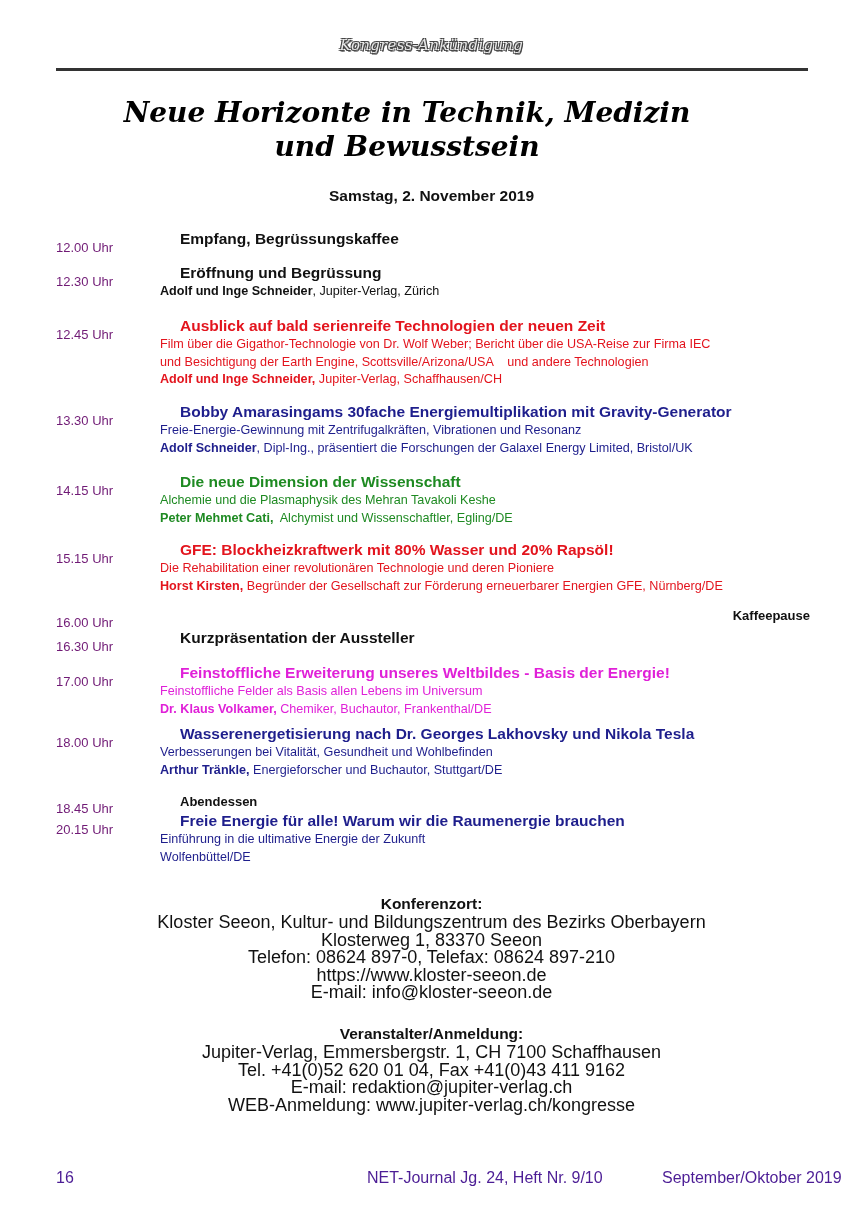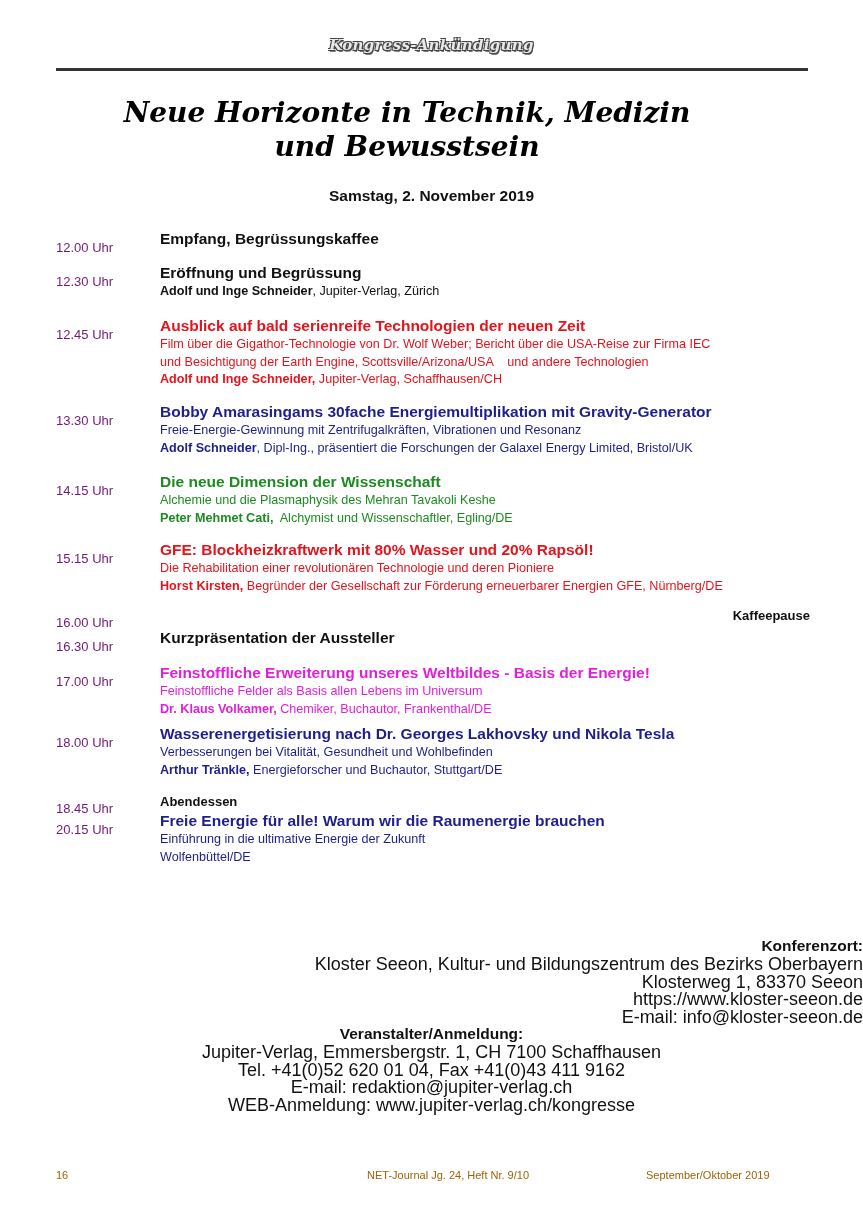--- a/index.html
+++ b/index.html
@@ -1,43 +1,43 @@
 <!DOCTYPE html>
 <html><head>
 <meta charset="utf-8">
 <style>
   html, body { margin: 0; padding: 0; background: #ffffff; }
   body { width: 863px; height: 1220px; position: relative; overflow: hidden;
          font-family: "Liberation Sans", sans-serif; color: #111; }
   .header-label { position: absolute; top: 36px; left: 0; width: 863px; text-align: center;
-         font-family: "DejaVu Serif", serif; font-style: italic; font-weight: bold; font-size: 15px;
+         font-family: "DejaVu Serif", serif; font-style: italic; font-weight: normal; font-size: 15px;
          color: #e8e8e8; letter-spacing: 0.3px;
          text-shadow: -1px -1px 0 #444, 1px -1px 0 #444, -1px 1px 0 #444, 1px 1px 0 #444, 1px 2px 0 #777; }
   .header-rule { position: absolute; top: 68px; left: 56px; width: 752px; height: 3px; background: #333; }
   .title { position: absolute; top: 96px; left: 0; width: 814px; text-align: center;
          font-family: "DejaVu Serif", serif; font-style: italic; font-weight: bold; font-size: 28px;
          line-height: 34px; color: #000; }
   .date { position: absolute; top: 187px; left: 0; width: 863px; text-align: center;
          font-weight: bold; font-size: 15.5px; color: #111; }
   .entry { position: absolute; left: 56px; width: 760px; }
   .time { position: absolute; left: 0; top: 3px; font-size: 13px; color: #701a75; margin-top: 8px; }
   .content { position: absolute; left: 104px; width: 650px; }
-  .etitle { font-weight: bold; font-size: 15.5px; line-height: 20px; white-space: nowrap; }
+  .etitle { font-weight: bold; font-size: 15.5px; line-height: 20px; white-space: nowrap; margin-left: 20px; }
   .etitle.small { font-size: 13px; }
   .line { font-size: 12.6px; line-height: 17.5px; white-space: nowrap; }
   .line b { font-weight: bold; }
   .black { color: #111; }
   .red { color: #e3141d; }
   .blue { color: #1e1e8c; }
   .green { color: #1e8a22; }
   .magenta { color: #e020d8; }
   .center-block { position: absolute; left: 0; width: 863px; text-align: center; color: #111; }
   .center-block .h { font-weight: bold; font-size: 15.5px; line-height: 20px; }
   .center-block .l { font-size: 18px; line-height: 17.5px; }
-  .footer { position: absolute; top: 1169px; font-size: 11px; color: #a16207; }
+  .footer { position: absolute; top: 1169px; font-size: 16px; color: #4c1d95; }
 </style>
 </head>
 <body>
 
 <div class="header-label">Kongress-Ankündigung</div>
 <div class="header-rule"></div>
 
 <div class="title">
   <div>Neue Horizonte in Technik, Medizin</div>
   <div>und Bewusstsein</div>
@@ -129,31 +129,32 @@
     <div class="entry" style="top: 811px;">
       <div class="time">20.15 Uhr</div>
       <div class="content blue">
         <div class="etitle">Freie Energie für alle! Warum wir die Raumenergie brauchen</div>
         <div class="line"><span style="white-space: pre;">Einführung in die ultimative Energie der Zukunft</span></div>
         <div class="line"><span style="white-space: pre;">Wolfenbüttel/DE</span></div>
       </div>
     </div>
   </div>
 
-<div class="center-block" style="top:936px;text-align:right;">
+<div class="center-block" style="top:894px;">
   <div class="h">Konferenzort:</div>
   <div class="l">Kloster Seeon, Kultur- und Bildungszentrum des Bezirks Oberbayern</div>
   <div class="l">Klosterweg 1, 83370 Seeon</div>
+  <div class="l">Telefon: 08624 897-0, Telefax: 08624 897-210</div>
   <div class="l">https://www.kloster-seeon.de</div>
   <div class="l">E-mail: info@kloster-seeon.de</div>
 </div>
 
 <div class="center-block" style="top:1024px;">
   <div class="h">Veranstalter/Anmeldung:</div>
   <div class="l">Jupiter-Verlag, Emmersbergstr.  1, CH 7100 Schaffhausen</div>
   <div class="l">Tel. +41(0)52 620 01 04, Fax +41(0)43 411 9162</div>
   <div class="l">E-mail: redaktion@jupiter-verlag.ch</div>
   <div class="l">WEB-Anmeldung: www.jupiter-verlag.ch/kongresse</div>
 </div>
 
 <div class="footer" style="left:56px;">16</div>
 <div class="footer" style="left:327px;margin-left:40px;">NET-Journal Jg. 24, Heft Nr. 9/10</div>
-<div class="footer" style="left:646px;">September/Oktober 2019</div>
+<div class="footer" style="left:662px;">September/Oktober 2019</div>
 
 </body></html>

